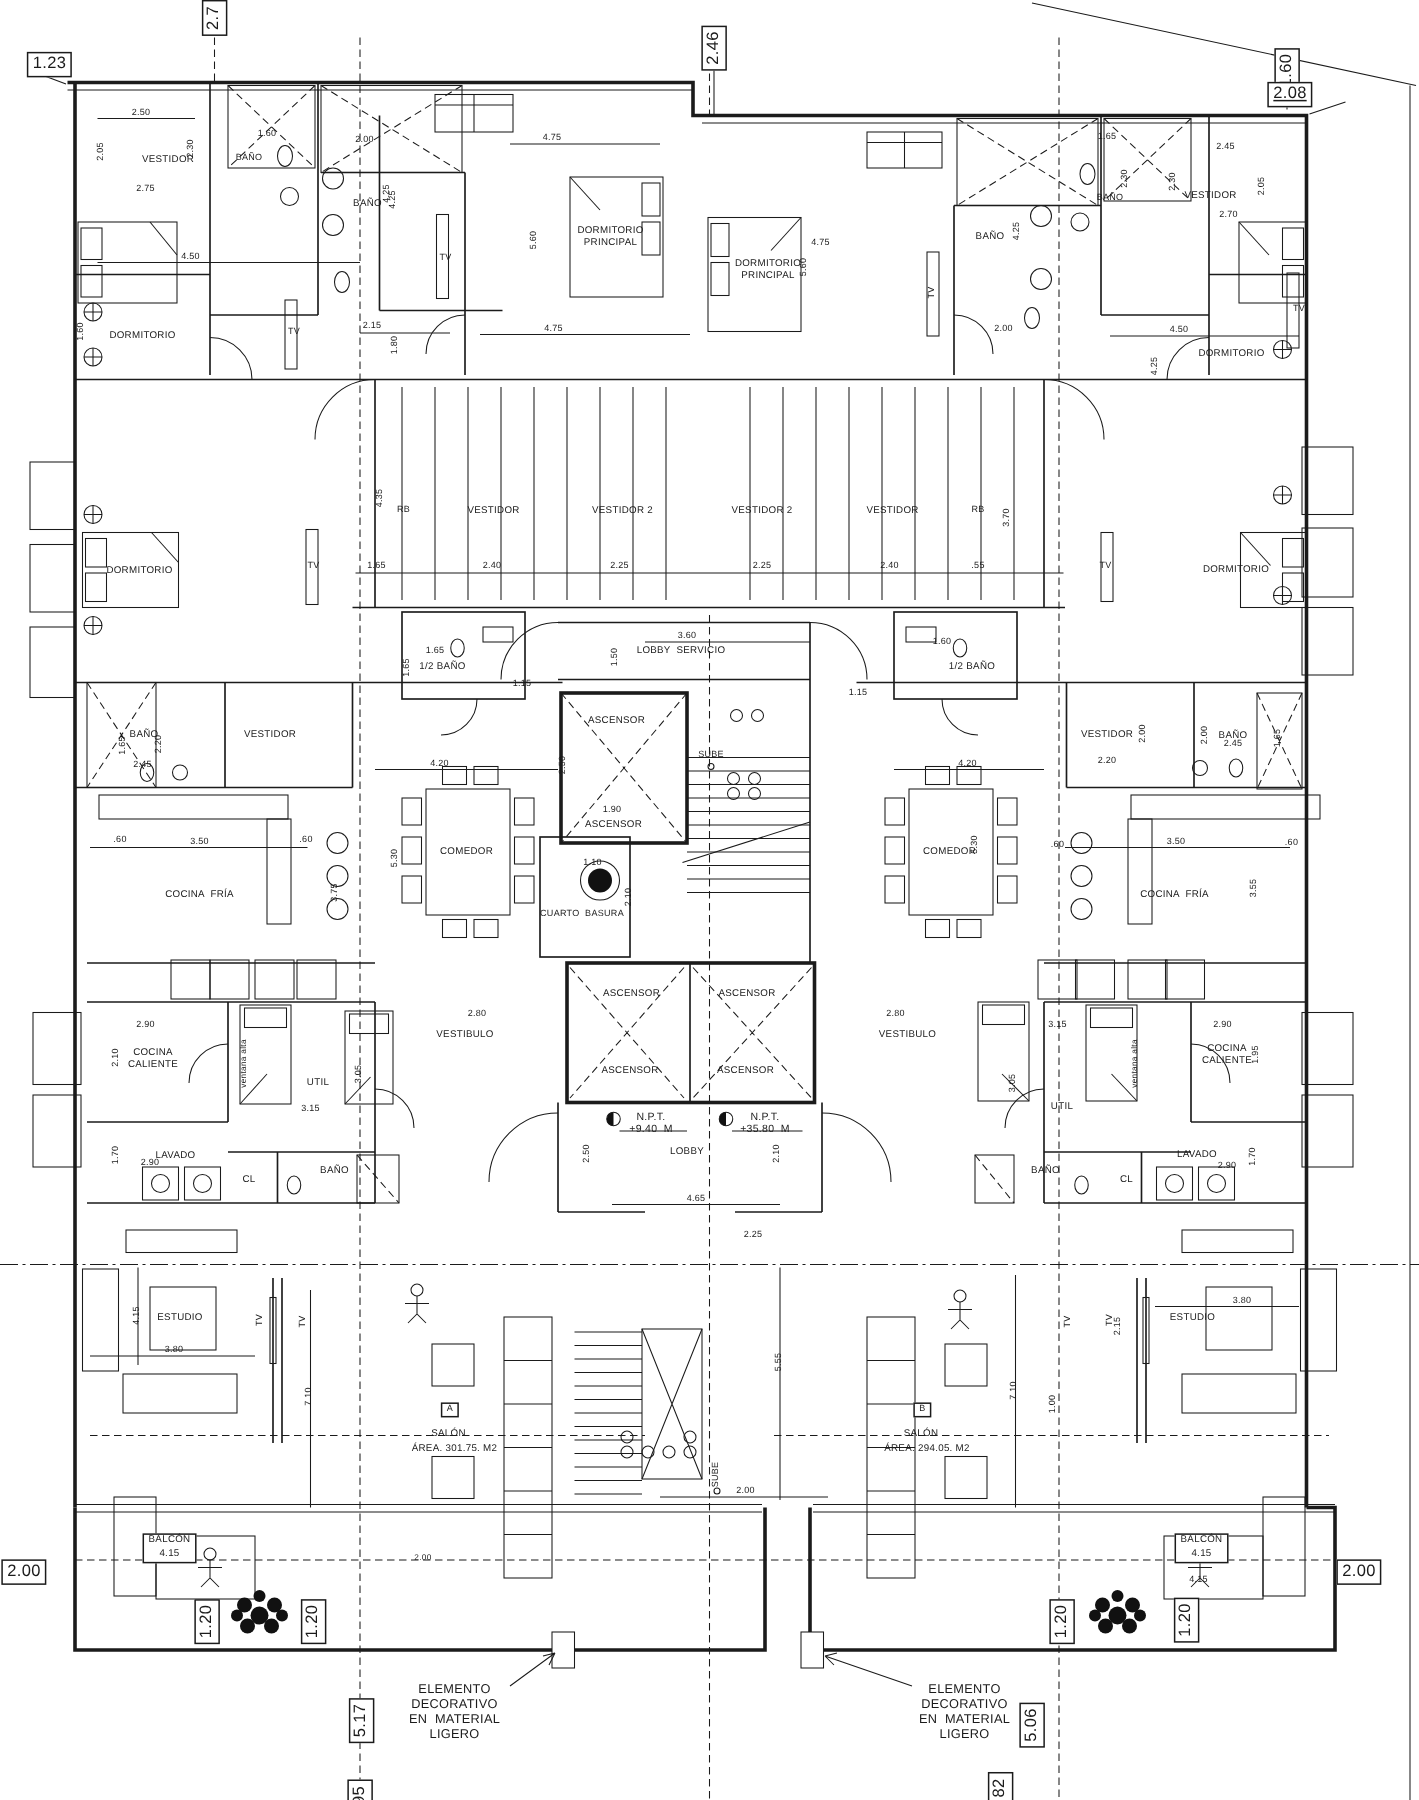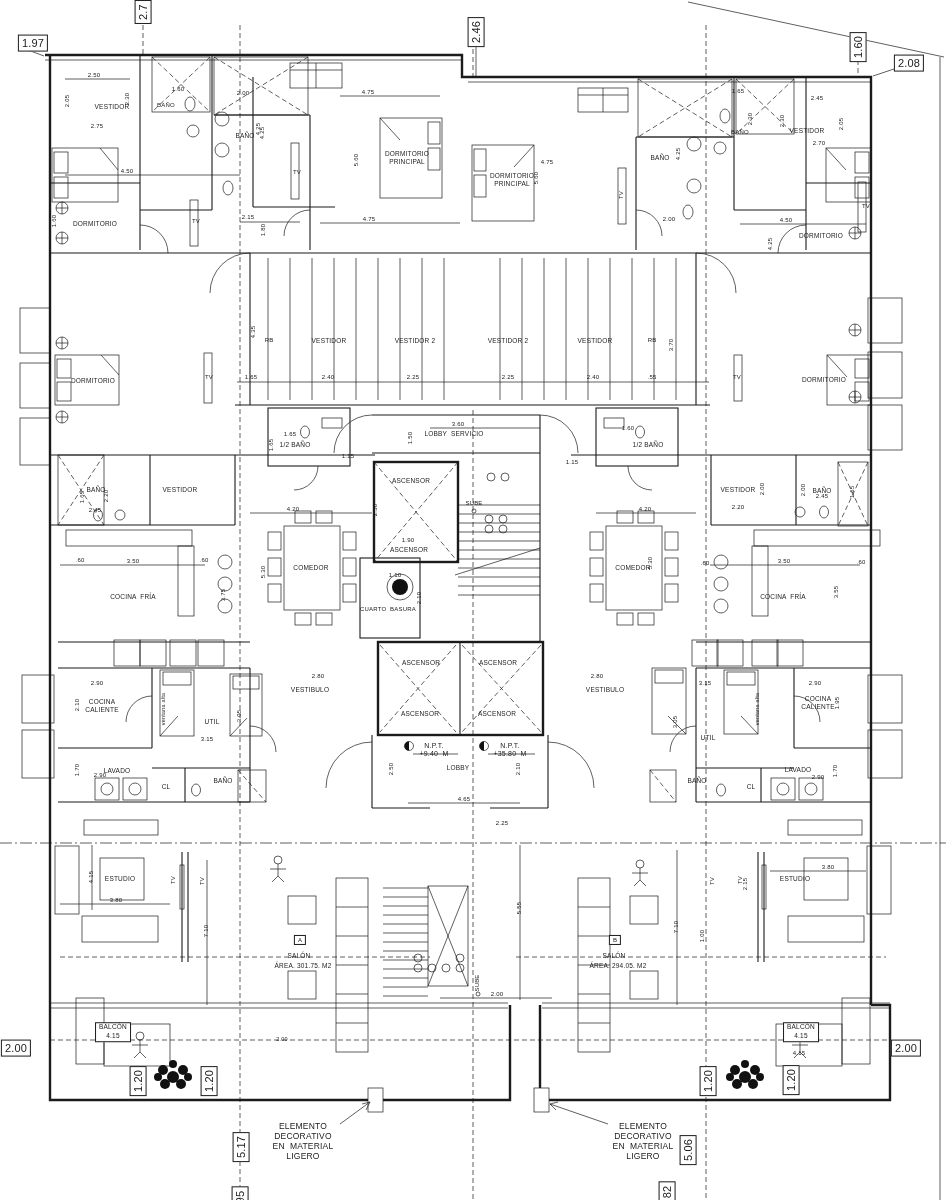--- a/index.html
+++ b/index.html
@@ -437,24 +437,24 @@
 4.15</div>
       <div class="lbl" style="left: 303px; top: 1141px; font-size: 8.5px;">ELEMENTO
 DECORATIVO
 EN  MATERIAL
 LIGERO</div>
       <div class="lbl" style="left: 643px; top: 1141px; font-size: 8.5px;">ELEMENTO
 DECORATIVO
 EN  MATERIAL
 LIGERO</div>
       <div class="lbl rot boxed" style="left: 143px; top: 12px; font-size: 11px;">2.7</div>
-      <div class="lbl boxed" style="left: 33px; top: 43px; font-size: 11px;">1.97</div>
+      <div class="lbl boxed" style="left: 33px; top: 43px; font-size: 11px;">1.23</div>
       <div class="lbl rot boxed" style="left: 476px; top: 32px; font-size: 11px;">2.46</div>
       <div class="lbl rot boxed" style="left: 858px; top: 47px; font-size: 11px;">1.60</div>
-      <div class="lbl boxed" style="left: 909px; top: 63px; font-size: 11px;">2.08</div>
+      <div class="lbl boxed" style="left: 860px; top: 63px; font-size: 11px; text-decoration: underline;">2.08</div>
       <div class="lbl boxed" style="left: 16px; top: 1048px; font-size: 11px;">2.00</div>
       <div class="lbl boxed" style="left: 906px; top: 1048px; font-size: 11px;">2.00</div>
       <div class="lbl rot boxed" style="left: 138px; top: 1081px; font-size: 11px;">1.20</div>
       <div class="lbl rot boxed" style="left: 209px; top: 1081px; font-size: 11px;">1.20</div>
       <div class="lbl rot boxed" style="left: 708px; top: 1081px; font-size: 11px;">1.20</div>
       <div class="lbl rot boxed" style="left: 791px; top: 1080px; font-size: 11px;">1.20</div>
       <div class="lbl rot boxed" style="left: 241px; top: 1147px; font-size: 11px;">5.17</div>
       <div class="lbl rot boxed" style="left: 688px; top: 1150px; font-size: 11px;">5.06</div>
       <div class="lbl rot boxed" style="left: 667px; top: 1192px; font-size: 11px;">82</div>
       <div class="lbl rot boxed" style="left: 240px; top: 1197px; font-size: 11px;">95</div>

